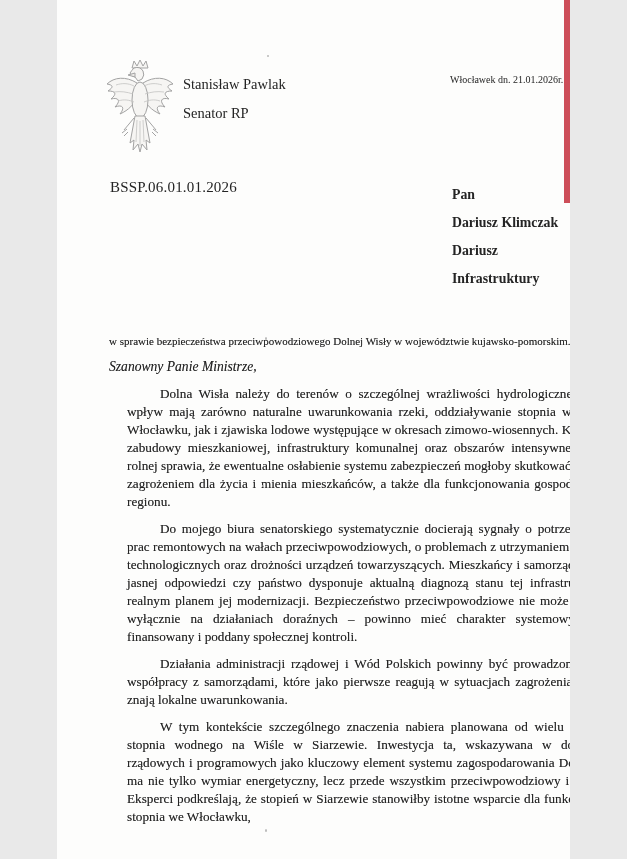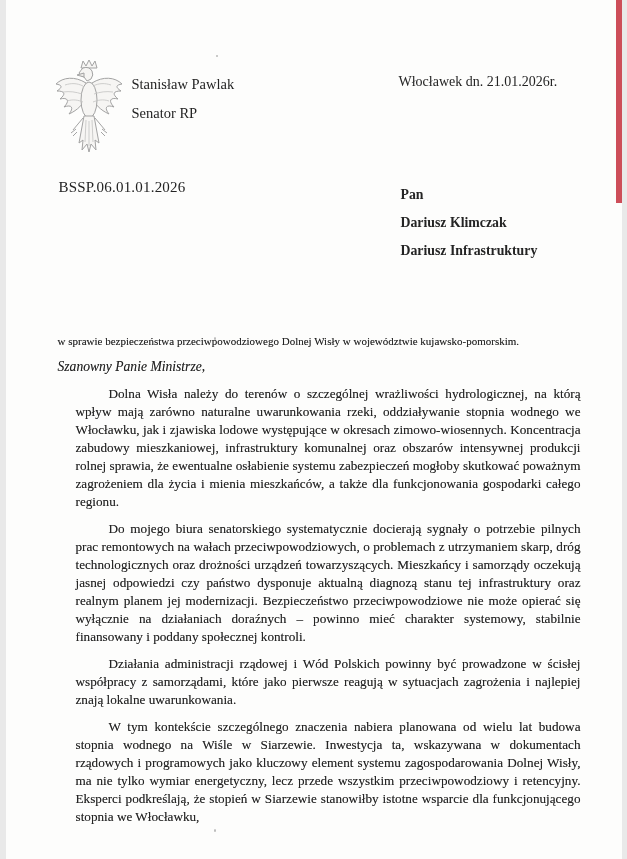--- a/index.html
+++ b/index.html
@@ -1,18 +1,18 @@
 <!DOCTYPE html>
 <html lang="pl"><head>
 <meta charset="utf-8">
 <style>
   html,body{margin:0;padding:0;background:#e9e9e9;}
   .page{
     position:relative;
-    width:616px;height:859px;
+    width:513px;height:859px;
     margin:0 auto;
     background:#fdfdfc;
     font-family:"Liberation Serif","DejaVu Serif",serif;
     color:#242424;
     overflow:hidden;
     box-sizing:border-box;
   }
   .accent-bar{
     position:absolute;right:0;top:0;
     width:6px;height:203px;
@@ -20,21 +20,21 @@
   .emblem{
     position:absolute;left:47px;top:58px;
     width:70px;height:105px;
   }
   .sender{
     position:absolute;left:126px;top:70px;
     font-size:14.5px;line-height:29px;
   }
   .place-date{
     position:absolute;left:393px;top:74px;
-    font-size:14px;
+    font-size:10px;
   }
   .ref-number{
     position:absolute;left:53px;top:179px;
     font-size:15px;font-weight:normal;letter-spacing:.2px;
   }
   .addressee{
     position:absolute;left:395px;top:181px;
     font-size:13.8px;font-weight:bold;line-height:28px;
   }
   .letter-body{

